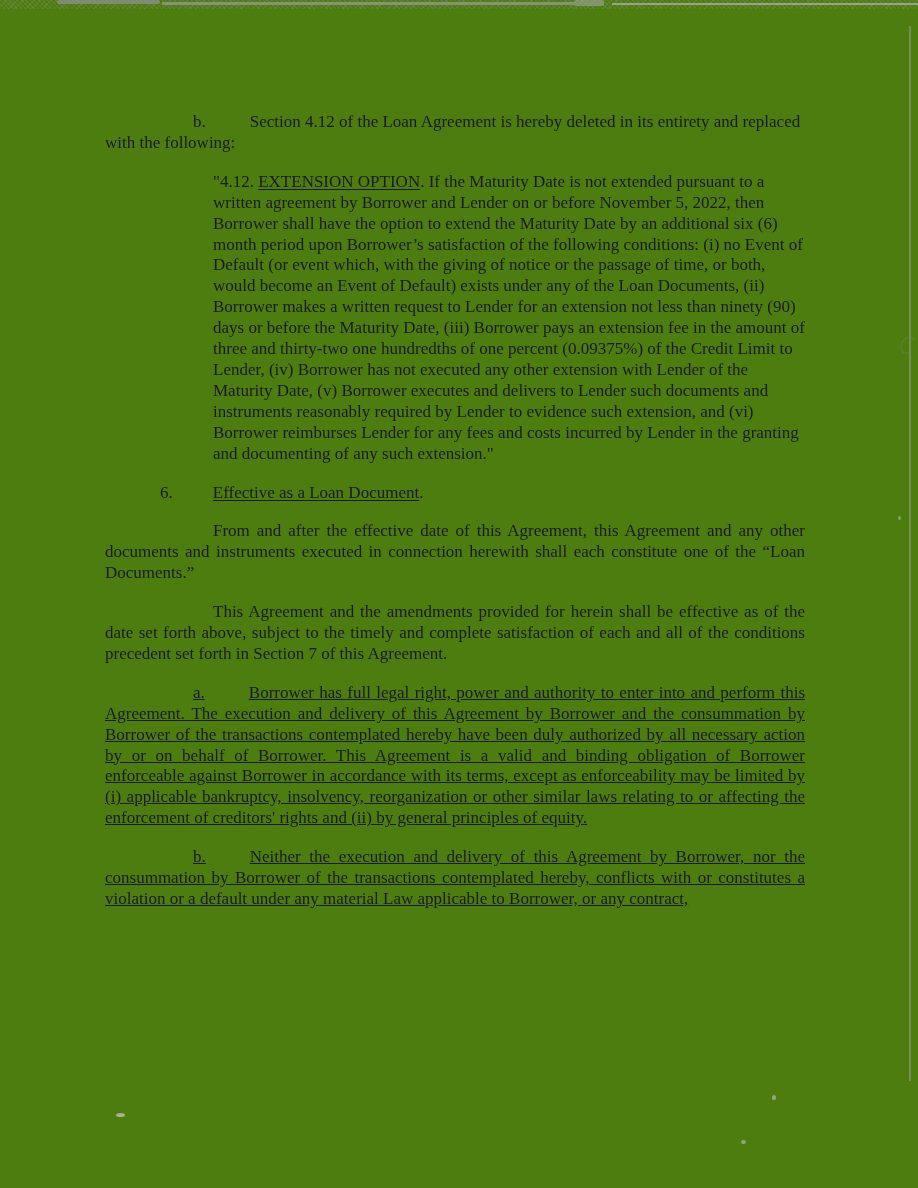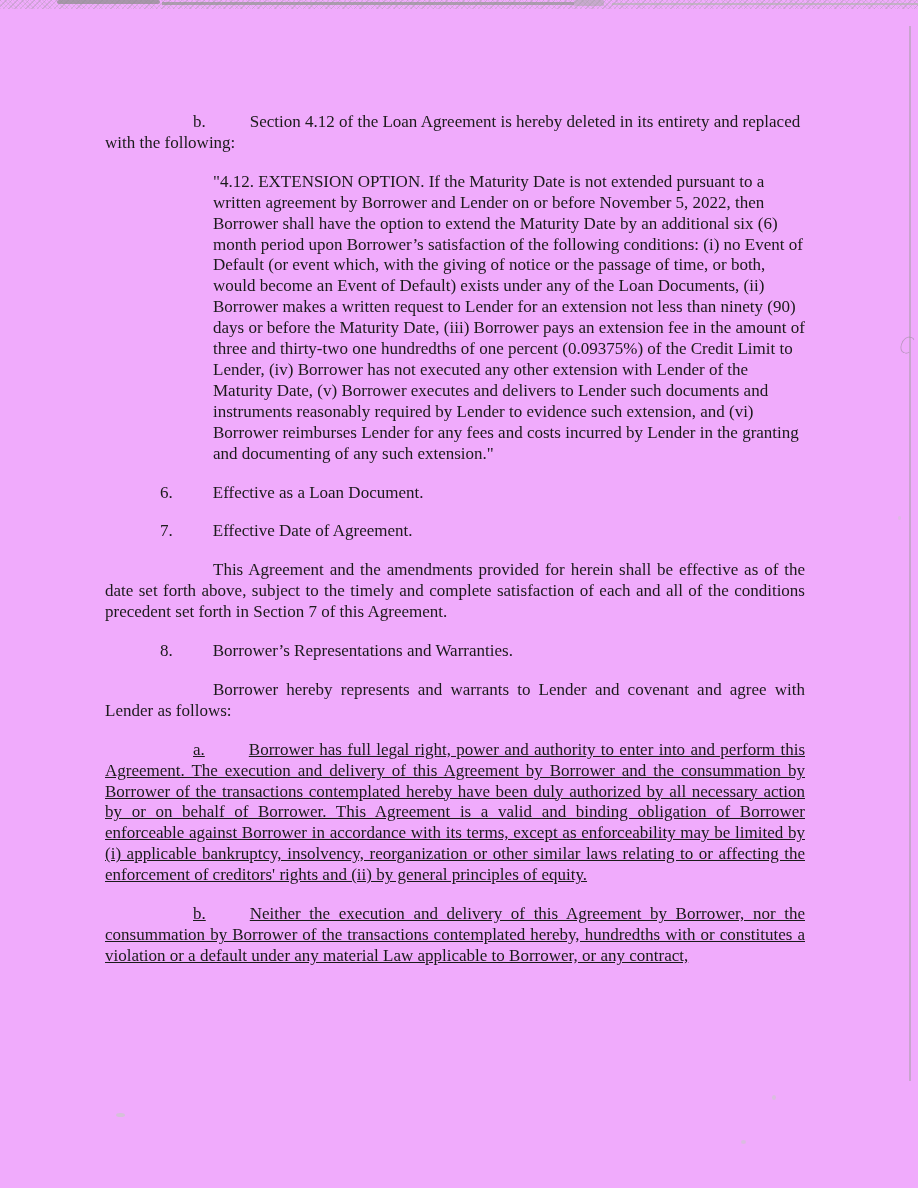--- a/index.html
+++ b/index.html
@@ -7,21 +7,21 @@
     padding: 0;
     width: 918px;
     height: 1188px;
     background: #ffffff;
     overflow: hidden;
   }
   .paper {
     position: relative;
     width: 918px;
     height: 1188px;
-    background: #f0abfc;
+    background: #4d7c0f;
     font-family: "Liberation Serif", "DejaVu Serif", serif;
     color: #1b1b1b;
     font-size: 17px;
     line-height: 20.9px;
   }
   .doc {
     position: absolute;
     left: 105px;
     top: 112px;
     width: 700px;
@@ -34,21 +34,21 @@
   .para-labeled { text-align: justify; text-indent: 88px; text-decoration: underline; }
   .para-left { text-align: left; text-indent: 88px; }
   .gap-tab { display: inline-block; width: 44px; }
 
   
   .quote {
     margin-left: 108px;
     width: 592px;
     text-align: left;
   }
-  .u { text-underline-offset: 2px; }
+  .u { text-decoration: underline; text-underline-offset: 2px; }
 
   
   .heading { text-indent: 55px; }
   .hgap { display: inline-block; width: 40px; }
 
   
   .para-body { text-align: justify; text-indent: 108px; }
 
   
   .noise-band {
@@ -103,27 +103,25 @@
   <div class="speck speck4"></div>
 
   <div class="doc">
 
     <p class="para-left first-block"><span>b.</span><span class="gap-tab"></span><span>Section 4.12 of the Loan Agreement is hereby deleted in its entirety and replaced with the following:</span></p>
 
     <p class="quote block"><span>"4.12.  </span><span class="u">EXTENSION OPTION</span><span>.  If the Maturity Date is not extended pursuant to a written agreement by Borrower and Lender on or before November 5, 2022, then Borrower shall have the option to extend the Maturity Date by an additional six (6) month period upon Borrower’s satisfaction of the following conditions: (i) no Event of Default (or event which, with the giving of notice or the passage of time, or both, would become an Event of Default) exists under any of the Loan Documents, (ii) Borrower makes a written request to Lender for an extension not less than ninety (90) days or before the Maturity Date, (iii) Borrower pays an extension fee in the amount of three and thirty-two one hundredths of one percent (0.09375%) of the Credit Limit to Lender, (iv) Borrower has not executed any other extension with Lender of the Maturity Date, (v) Borrower executes and delivers to Lender such documents and instruments reasonably required by Lender to evidence such extension, and (vi) Borrower reimburses Lender for any fees and costs incurred by Lender in the granting and documenting of any such extension."</span></p>
 
     <p class="heading block"><span>6.</span><span class="hgap"></span><span class="u">Effective as a Loan Document</span><span>.</span></p>
 
+    <p class="para-body block">From and after the effective date of this Agreement, this Agreement and any other documents and instruments executed in connection herewith shall each constitute one of the “Loan Documents.”</p>
 
-    <p class="heading block"><span>7.</span><span class="hgap"></span><span class="u">Effective Date of Agreement</span><span>.</span></p>
 
     <p class="para-body block">This Agreement and the amendments provided for herein shall be effective as of the date set forth above, subject to the timely and complete satisfaction of each and all of the conditions precedent set forth in Section 7 of this Agreement.</p>
 
-    <p class="heading block"><span>8.</span><span class="hgap"></span><span class="u">Borrower’s Representations and Warranties</span><span>.</span></p>
 
-    <p class="para-body block">Borrower hereby represents and warrants to Lender and covenant and agree with Lender as follows:</p>
 
     <p class="para-labeled block"><span>a.</span><span class="gap-tab"></span><span>Borrower has full legal right, power and authority to enter into and perform this Agreement.  The execution and delivery of this Agreement by Borrower and the consummation by Borrower of the transactions contemplated hereby have been duly authorized by all necessary action by or on behalf of Borrower.  This Agreement is a valid and binding obligation of Borrower enforceable against Borrower in accordance with its terms, except as enforceability may be limited by (i) applicable bankruptcy, insolvency, reorganization or other similar laws relating to or affecting the enforcement of creditors' rights and (ii) by general principles of equity.</span></p>
 
-    <p class="para-labeled block"><span>b.</span><span class="gap-tab"></span><span>Neither the execution and delivery of this Agreement by Borrower, nor the consummation by Borrower of the transactions contemplated hereby, hundredths with or constitutes a violation or a default under any material Law applicable to Borrower, or any contract,</span></p>
+    <p class="para-labeled block"><span>b.</span><span class="gap-tab"></span><span>Neither the execution and delivery of this Agreement by Borrower, nor the consummation by Borrower of the transactions contemplated hereby, conflicts with or constitutes a violation or a default under any material Law applicable to Borrower, or any contract,</span></p>
 
   </div>
 </div>
 
 </body></html>

